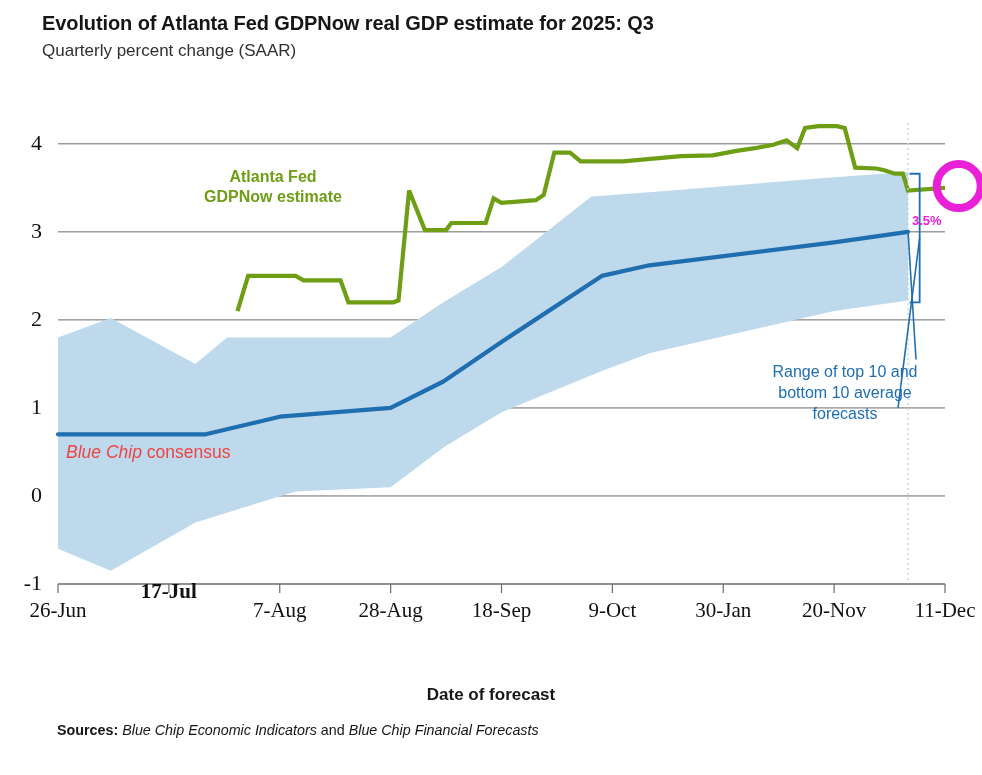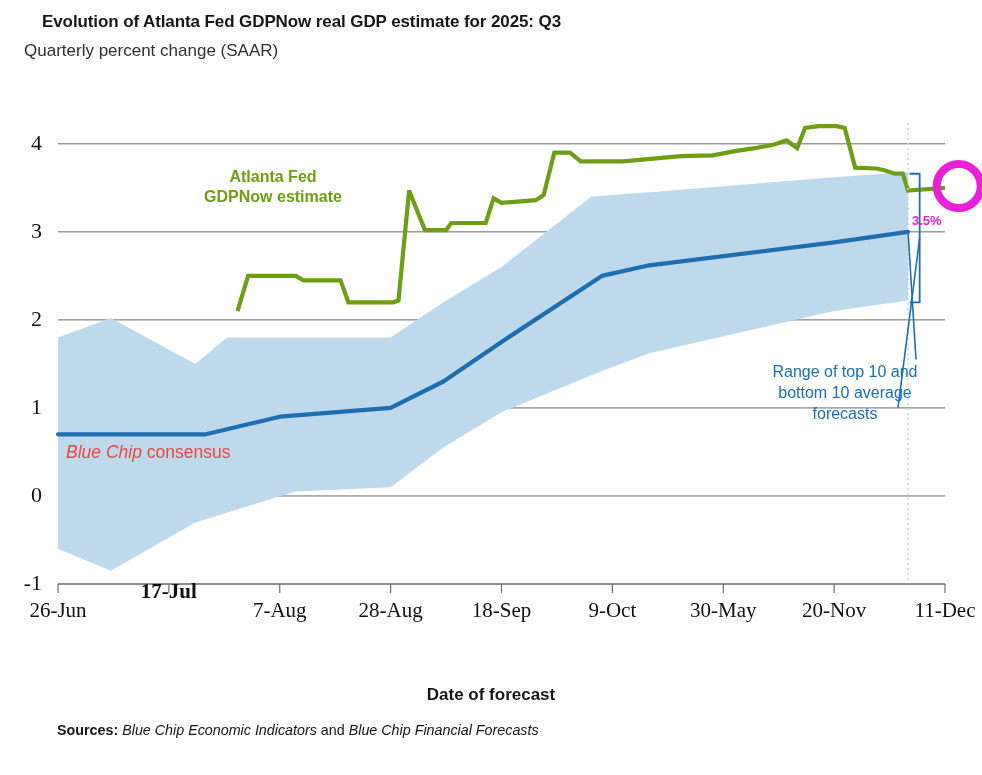--- a/index.html
+++ b/index.html
@@ -1,20 +1,20 @@
 <!DOCTYPE html>
 <html><head>
 <meta charset="utf-8">
 <style>
   html,body{margin:0;padding:0;background:#ffffff;}
   body{width:982px;height:775px;font-family:"Liberation Sans",sans-serif;color:#1a1a1a;overflow:hidden;}
   #root{position:relative;width:982px;height:775px;}
 
-  .title{position:absolute;left:42px;top:12px;font-size:17px;font-weight:bold;letter-spacing:-0.1px;color:#161616;white-space:nowrap;}
-  .subtitle{position:absolute;left:24px;top:41px;font-size:17px;font-weight:normal;color:#303030;white-space:nowrap;}
+  .title{position:absolute;left:42px;top:12px;font-size:20px;font-weight:bold;letter-spacing:-0.1px;color:#161616;white-space:nowrap;}
+  .subtitle{position:absolute;left:42px;top:41px;font-size:17px;font-weight:normal;color:#303030;white-space:nowrap;}
 
   .plotsvg{position:absolute;left:0;top:0;}
 
   .ytick{position:absolute;font-family:"Liberation Serif",serif;font-size:22px;color:#111;text-align:right;width:34px;}
   .xtick{position:absolute;font-family:"Liberation Serif",serif;font-size:21px;color:#111;text-align:center;white-space:nowrap;}
 
   .ann-green{position:absolute;font-size:16px;font-weight:bold;color:#6d9e14;line-height:1.22;text-align:center;}
   .ann-blue-range{position:absolute;font-size:16px;color:#1f6eb0;line-height:1.3;text-align:center;}
   .ann-bluechip{position:absolute;font-size:17.5px;color:#ef4444;white-space:nowrap;}
   .ann-bluechip i{font-style:italic;}
@@ -71,21 +71,21 @@
       <div class="ytick" style="left: 8px; top: 217.85px;">3</div>
       <div class="ytick" style="left: 8px; top: 129.813px;">4</div>
     </div>
   <div id="xticks">
       <div class="xtick" style="left: -2px; top: 598px; width: 120px;">26-Jun</div>
       <div class="xtick" style="left: 108.875px; top: 579px; width: 120px; font-weight: bold;">17-Jul</div>
       <div class="xtick" style="left: 219.75px; top: 598px; width: 120px;">7-Aug</div>
       <div class="xtick" style="left: 330.625px; top: 598px; width: 120px;">28-Aug</div>
       <div class="xtick" style="left: 441.5px; top: 598px; width: 120px;">18-Sep</div>
       <div class="xtick" style="left: 552.375px; top: 598px; width: 120px;">9-Oct</div>
-      <div class="xtick" style="left: 663.25px; top: 598px; width: 120px;">30-May</div>
+      <div class="xtick" style="left: 663.25px; top: 598px; width: 120px;">30-Jan</div>
       <div class="xtick" style="left: 774.125px; top: 598px; width: 120px;">20-Nov</div>
       <div class="xtick" style="left: 885px; top: 598px; width: 120px;">11-Dec</div>
     </div>
 
   <div class="ann-green" style="left:178px;top:167px;width:190px;">
     <div>Atlanta Fed</div>
     <div>GDPNow estimate</div>
   </div>
 
   <div class="ann-blue-range" style="left:745px;top:362px;width:200px;">

